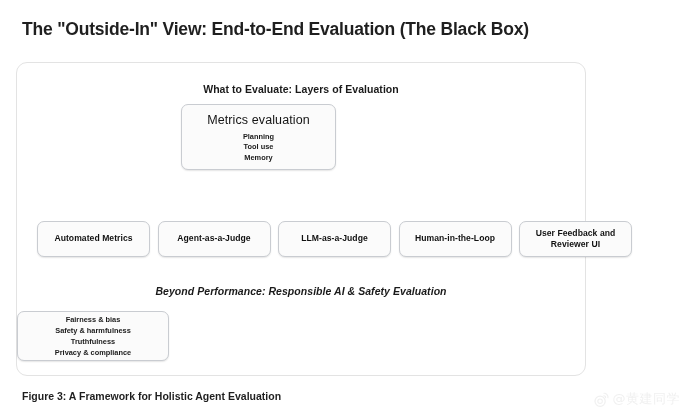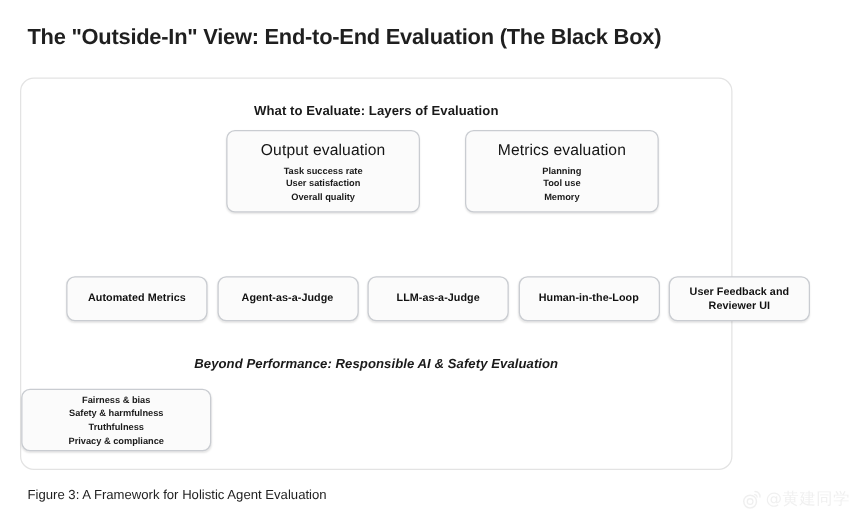--- a/index.html
+++ b/index.html
@@ -95,21 +95,21 @@
     font-size: 7.4px;
     line-height: 1.42;
     color: #1a1a1a;
     font-weight: bold;
   }
 
   
   .methods-row {
     position: absolute;
     top: 158px;
-    left: 36px;
+    left: 20px;
     width: 595px;
     display: flex;
     justify-content: space-between;
   }
   .method-node {
     width: 113px;
     height: 36px;
     font-size: 8.6px;
     font-weight: bold;
     color: #111111;
@@ -136,21 +136,21 @@
     font-weight: bold;
     color: #1a1a1a;
   }
 
   
   .figure-caption {
     position: absolute;
     left: 22px;
     top: 390px;
     font-size: 10.5px;
-    font-weight: normal;
+    font-weight: bold;
     color: #1f1f1f;
     white-space: nowrap;
     text-align: right;
   }
 
   
   .watermark {
     position: absolute;
     right: 10px;
     top: 390px;
@@ -174,28 +174,20 @@
 <div class="page-title">The "Outside-In" View: End-to-End Evaluation (The Black Box)</div>
 
 <div class="figure-card">
 
   <div class="section" style="top:20px;">
     <div class="section-header">What to Evaluate: Layers of Evaluation</div>
   </div>
 
   <div class="layers-row">
 
-    <div class="node layer-node">
-      <div class="layer-title">Output evaluation</div>
-      <div class="layer-list">
-        <div>Task success rate</div>
-        <div>User satisfaction</div>
-        <div>Overall quality</div>
-      </div>
-    </div>
 
     <div class="node layer-node">
       <div class="layer-title">Metrics evaluation</div>
       <div class="layer-list">
         <div>Planning</div>
         <div>Tool use</div>
         <div>Memory</div>
       </div>
     </div>
 

